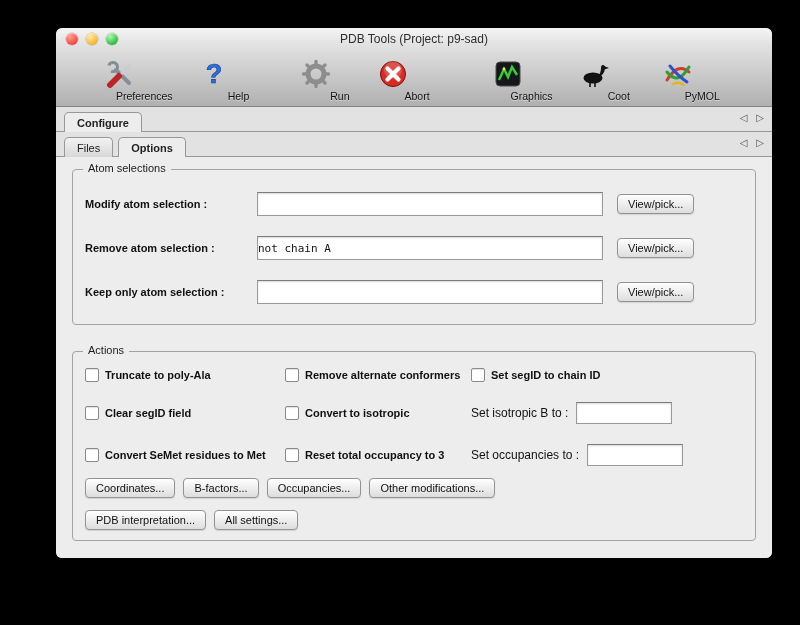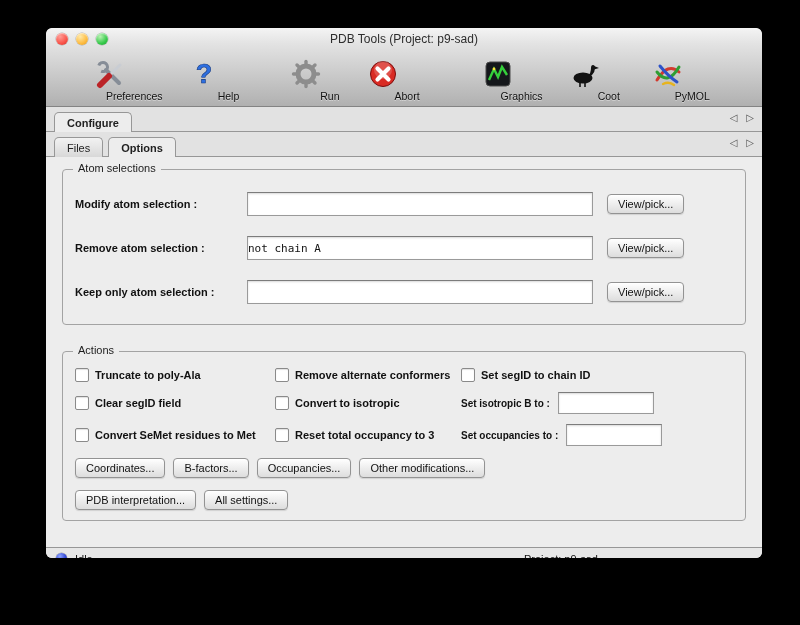--- a/index.html
+++ b/index.html
@@ -3,21 +3,21 @@
 <meta charset="utf-8">
 <style>
   html,body { margin:0; padding:0; }
   body {
     width:800px; height:625px; overflow:hidden;
     background:#000;
     font-family:"Liberation Sans", sans-serif;
     position:relative;
   }
   .window {
-    position:absolute; left:46px; top:28px; width:716px; height:530px;
+    position:absolute; left:56px; top:28px; width:716px; height:530px;
     border-radius:6px; background:#ededed;
     box-shadow: 0 0 0 1px rgba(0,0,0,.6), 0 24px 50px rgba(0,0,0,.9);
     display:flex; flex-direction:column; overflow:hidden;
   }
   
   .header {
     background:linear-gradient(180deg,#f4f4f4 0%,#e3e3e3 20%,#cdcdcd 55%,#b0b0b0 100%);
     border-bottom:1px solid #838383;
     border-radius:6px 6px 0 0;
   }
@@ -70,31 +70,31 @@
   .btn {
     font:11px "Liberation Sans", sans-serif; color:#111;
     padding:3px 10px; border:1px solid #939393; border-radius:4px;
     background:linear-gradient(#ffffff,#ececec 55%,#dddddd);
     box-shadow: inset 0 1px 0 rgba(255,255,255,.8), 0 1px 1px rgba(0,0,0,.12);
     cursor:default; white-space:nowrap;
   }
   .selrow .btn { margin-left:14px; }
   .agrid {
     display:grid; grid-template-columns:200px 186px 1fr;
-    row-gap:10px; align-items:center; margin:2px 0 4px;
+    row-gap:20px; align-items:center; margin:2px 0 4px;
   }
   .cb { display:flex; align-items:center; cursor:default; }
   .cbbox {
     width:12px; height:12px; flex:0 0 auto; background:#fff;
     border:1px solid #8a8a8a; border-radius:2px; margin-right:6px;
     box-shadow: inset 0 1px 1px rgba(0,0,0,.12);
   }
   .cbl { font-size:11px; font-weight:bold; color:#111; }
   .fieldcell { display:flex; align-items:center; }
-  .flabel { font-size:10px; font-weight:bold; color:#111; margin-right:8px; white-space:nowrap; }
+  .flabel { font-size:12px; font-weight:normal; color:#111; margin-right:8px; white-space:nowrap; }
   .numinput {
     width:86px; height:16px; padding:2px 4px;
     border:1px solid #9a9a9a; border-top-color:#7c7c7c;
     background:#fff; box-shadow: inset 0 1px 2px rgba(0,0,0,.15);
     font:11px "DejaVu Sans Mono", monospace;
   }
   .btnrow { display:flex; gap:8px; margin-top:12px; }
   
   .statusbar {
     flex:0 0 auto; height:21px; border-top:1px solid #979797;

